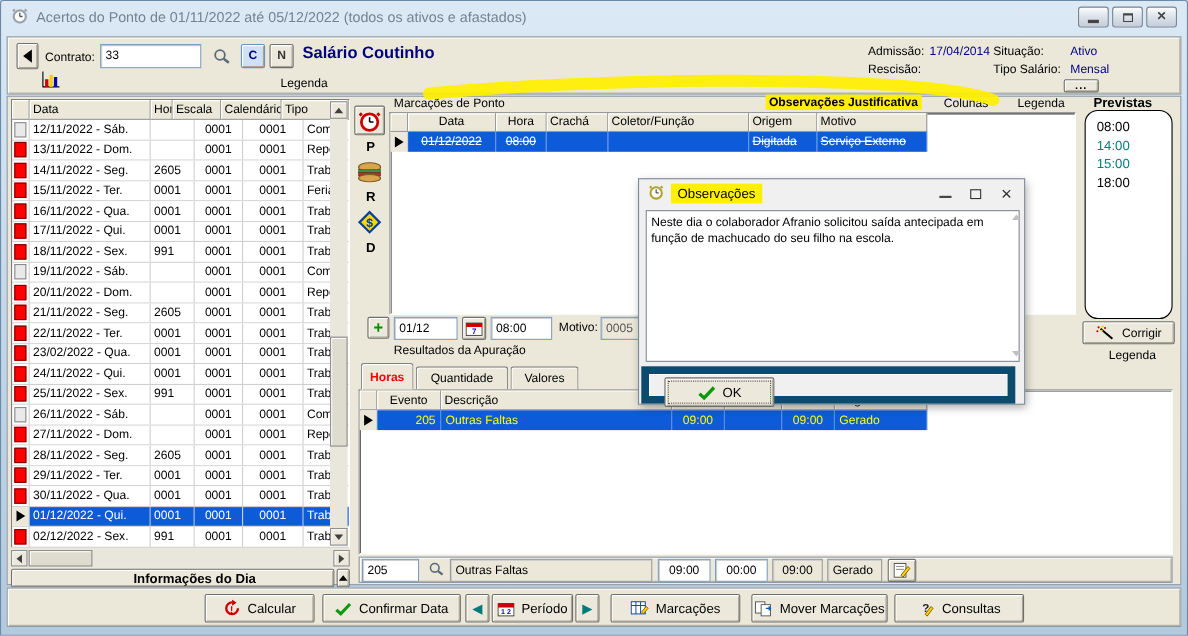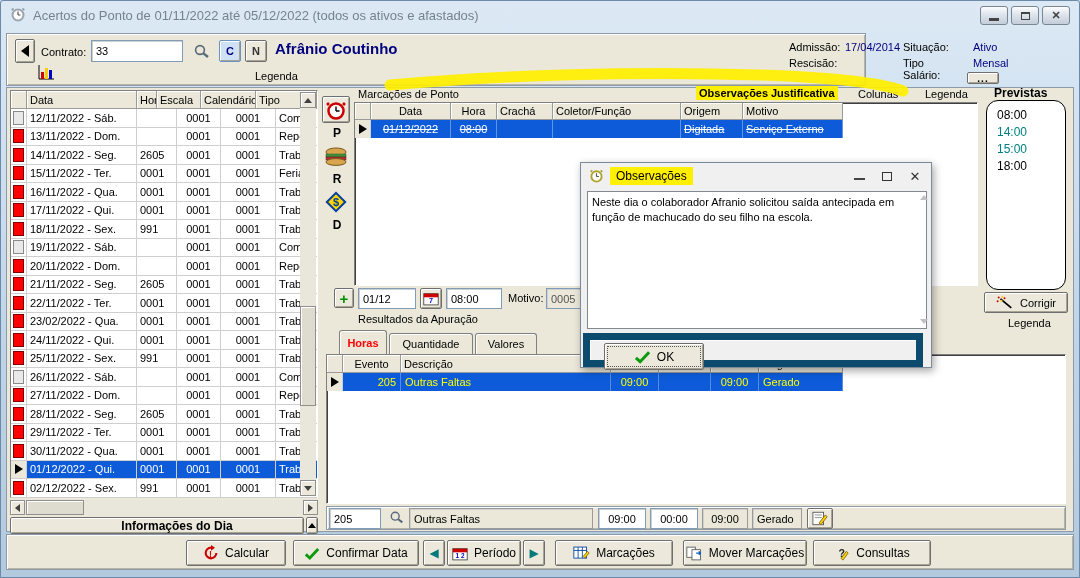--- a/index.html
+++ b/index.html
@@ -39,21 +39,21 @@
     box-shadow:inset 1px 1px 0 #cfcfcf; padding:2px 4px; display:flex; align-items:center; }
   .input.flat { background:#ebe8da; color:#000; }
   .sunken-white { background:#fff; border-top:1px solid #808080; border-left:1px solid #808080;
     border-bottom:1px solid #fff; border-right:1px solid #fff;
     box-shadow:inset 1px 1px 0 #404040; }
   .navy { color:#000080; }
   .hdr-cell { background:#ebe8da; border-right:1px solid #9a9a9a; border-bottom:1px solid #9a9a9a;
     box-shadow:inset 1px 1px 0 #fff; display:flex; align-items:center; padding:0 3px; overflow:hidden; white-space:nowrap; }
 
   
-  .hdr-panel { left:6px; top:33px; width:860px; height:53px; }
+  .hdr-panel { left:6px; top:33px; width:1068px; height:53px; }
   .menu-hl { background:#ffef00; font-weight:bold; padding:1px 3px; }
 
   
   .day-grid { left:10px; top:90px; width:308px; height:408px; background:#fff; }
   .dg-head { display:flex; height:18px; }
   .dg-row { display:flex; height:18.5px; border-bottom:1px solid #cfcfcf; background:#fff; }
   .dg-row.sel .dg-c { background:#0d5bd9; color:#fff; }
   .dg-row.sel .c-flag { background:#ebe8da; }
   .dg-c { border-right:1px solid #cfcfcf; padding:1px 3px; overflow:hidden; white-space:nowrap; display:flex; align-items:center; }
   .c-flag { width:16px; padding:1px; justify-content:center; }
@@ -89,21 +89,21 @@
   .tool-sq { width:28px; height:27px; margin-bottom:1px; }
   .side-letter { display:block; text-align:center; font-weight:bold; font-size:12px; padding:2px 0; }
 
   .previstas-box { left:986px; top:100px; width:80px; height:190px; background:#fff;
     border:1px solid #000; border-radius:12px; padding:6px 0 0 10px; }
   .prev-time { line-height:17px; font-size:12px; }
   .prev-time.teal { color:#008080; }
 
   
   .tab { position:absolute; border:1px solid #808080; border-bottom:none; border-radius:3px 3px 0 0;
-    background:#ebe8da; box-shadow:inset 1px 1px 0 #fff; display:flex; align-items:center; justify-content:center;margin-left:11px; }
+    background:#ebe8da; box-shadow:inset 1px 1px 0 #fff; display:flex; align-items:center; justify-content:center; }
   .res-grid { left:326px; top:354px; width:740px; height:150px; background:#fff; }
   .r-head { display:flex; height:18px; }
   .r-row { display:flex; height:18px; }
   .r-row .rc { background:#0d5bd9; color:#ffff00; border-right:1px solid rgba(255,255,255,.3); padding:1px 4px; display:flex; align-items:center; overflow:hidden; white-space:nowrap; }
   .r-row .rc.ind { background:#ebe8da; justify-content:center; border-right:1px solid #cfcfcf; }
   .rw0{width:16px}.rw1{width:58px;justify-content:flex-end}.rw2{width:210px}
   .rw3{width:48px;justify-content:center}.rw4{width:52px}.rw5{width:48px;justify-content:center}.rw6{width:84px}
 
   
   .dialog { left:580px; top:162px; width:352px; height:206px; background:#f0f0f0;
@@ -159,21 +159,21 @@
   <span class="abs" style="left:34px;top:12px;">Contrato:</span>
   <div class="abs input" style="left:84px;top:6px;width:92px;height:22px;">33</div>
   <span class="abs" style="left:186px;top:9px;">
     <svg width="18" height="18" viewBox="0 0 18 18">
         <circle cx="7" cy="7" r="4.4" fill="none" stroke="#5a6a7a" stroke-width="1.6"></circle>
         <line x1="10.4" y1="10.4" x2="15" y2="14" stroke="#5a6a7a" stroke-width="2.4"></line>
       </svg>
   </span>
   <div class="abs btn" style="left:212px;top:6px;width:22px;height:22px;background:#cfe2f5;border-color:#6a93c2;color:#000080;font-weight:bold;">C</div>
   <div class="abs btn" style="left:238px;top:6px;width:22px;height:22px;font-weight:bold;color:#333;">N</div>
-  <span class="abs navy bold" style="left:268px;top:6px;font-size:15px;">Afrânio Coutinho</span>
+  <span class="abs navy bold" style="left:268px;top:6px;font-size:15px;">Salário Coutinho</span>
   <span class="abs" style="left:30px;top:30px;">
     <svg width="18" height="17" viewBox="0 0 18 17">
         <path d="M2 1 V15 H17" stroke="#000" fill="none"></path>
         <rect x="4" y="8" width="3" height="7" fill="#d00000"></rect>
         <rect x="8" y="4" width="3" height="11" fill="#ffcc00"></rect>
         <rect x="12" y="6" width="3" height="9" fill="#0000c0"></rect>
       </svg>
   </span>
   <span class="abs" style="left:248px;top:36px;">Legenda</span>
 

